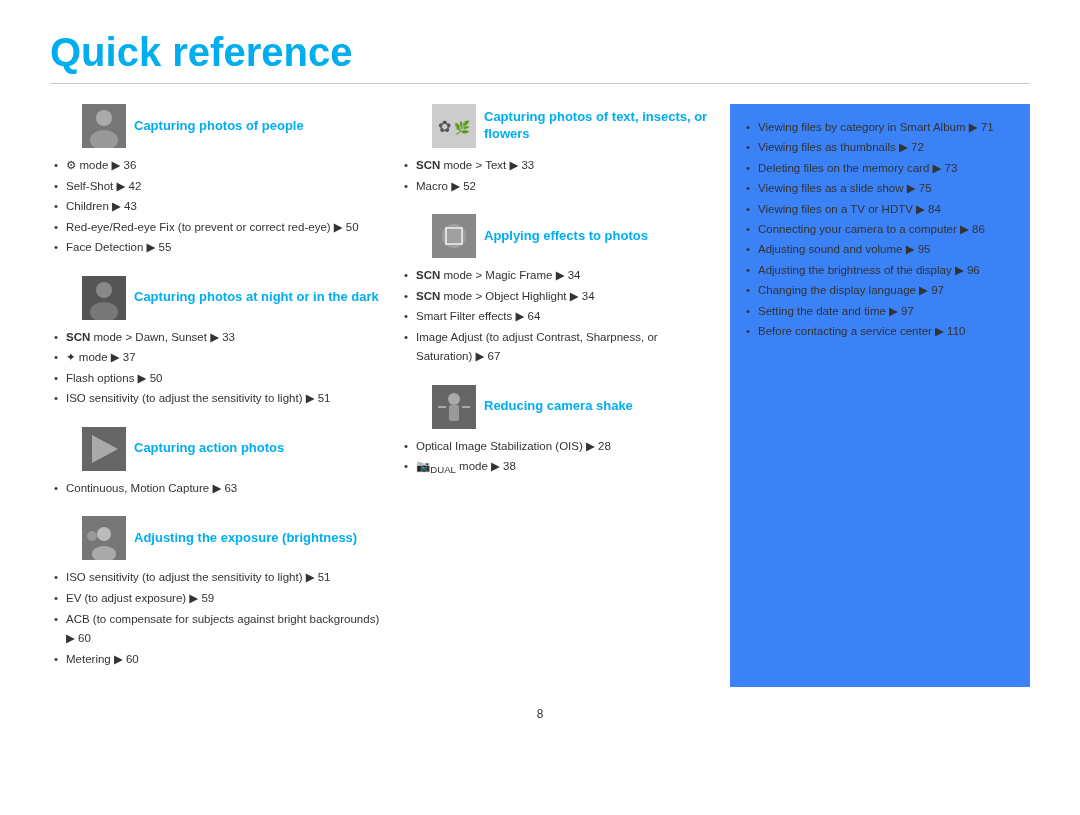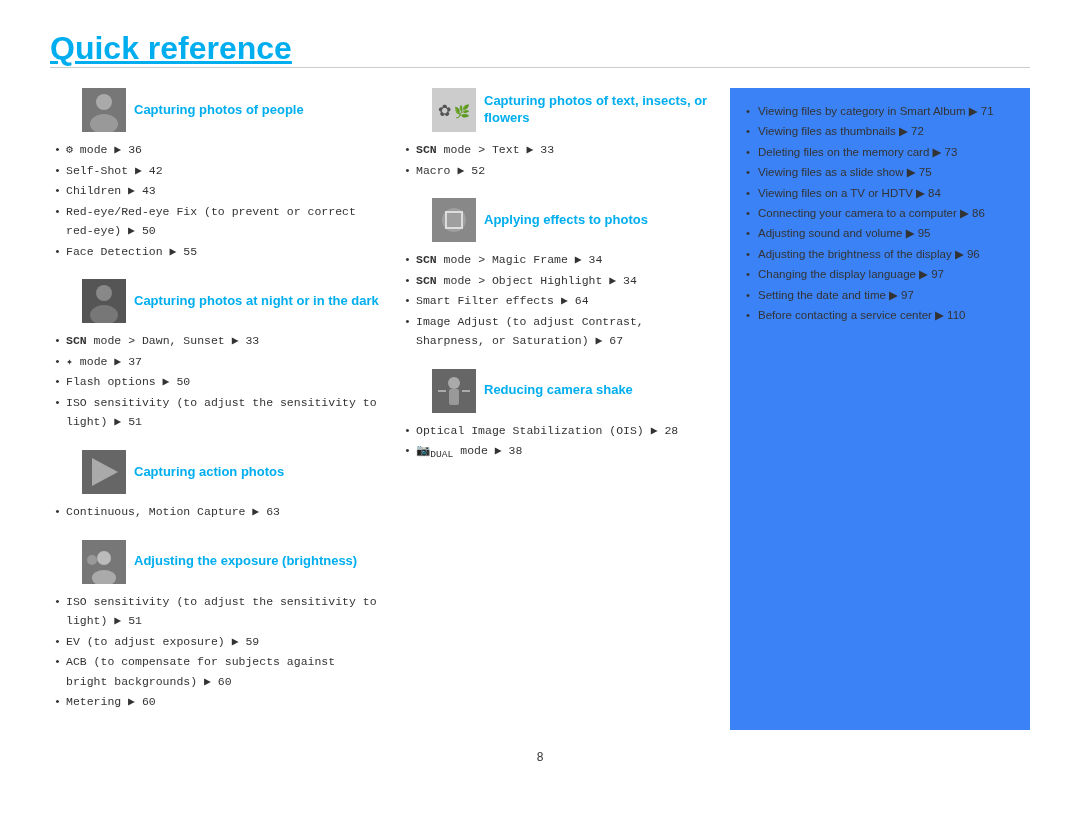--- a/index.html
+++ b/index.html
@@ -6,24 +6,24 @@
     body {
       background: #fff;
       font-family: Arial, sans-serif;
       font-size: 12px;
       color: #333;
       width: 1080px;
       min-height: 815px;
       padding: 30px 50px 30px 50px;
     }
     h1.page-title {
-      font-size: 32px;
+      font-size: 40px;
       font-weight: bold;
       color: #00aeef;
-      text-decoration: underline;
+      margin-bottom: 8px;
     }
     .title-divider {
       border: none;
       border-top: 1px solid #ccc;
       margin-bottom: 20px;
     }
     .main-layout {
       display: flex;
       gap: 20px;
     }
@@ -72,21 +72,20 @@
       padding-left: 4px;
     }
     .section-body ul {
       list-style: none;
       padding: 0;
     }
     .section-body ul li {
       padding-left: 12px;
       position: relative;
       margin-bottom: 1px;
-      font-family: Liberation Mono, monospace;
     }
     .section-body ul li::before {
       content: "•";
       position: absolute;
       left: 0;
     }
     .col-right ul {
       list-style: none;
       padding: 0;
     }

